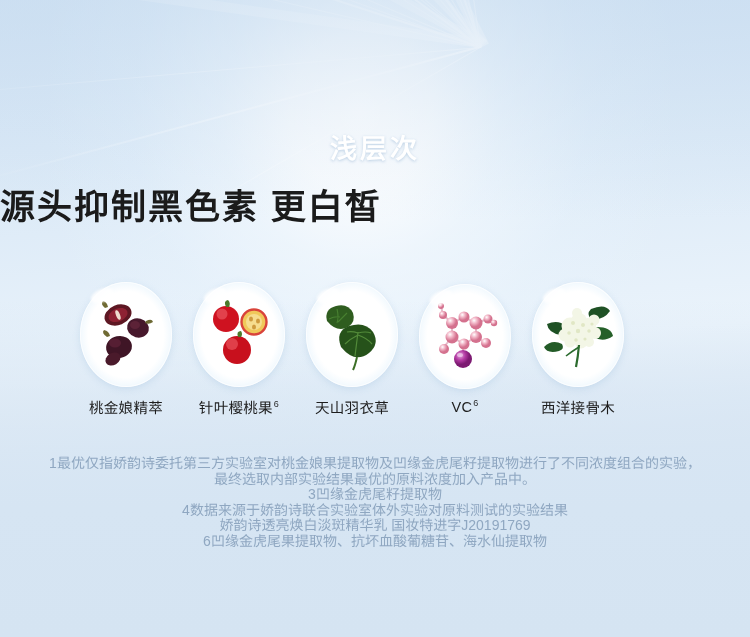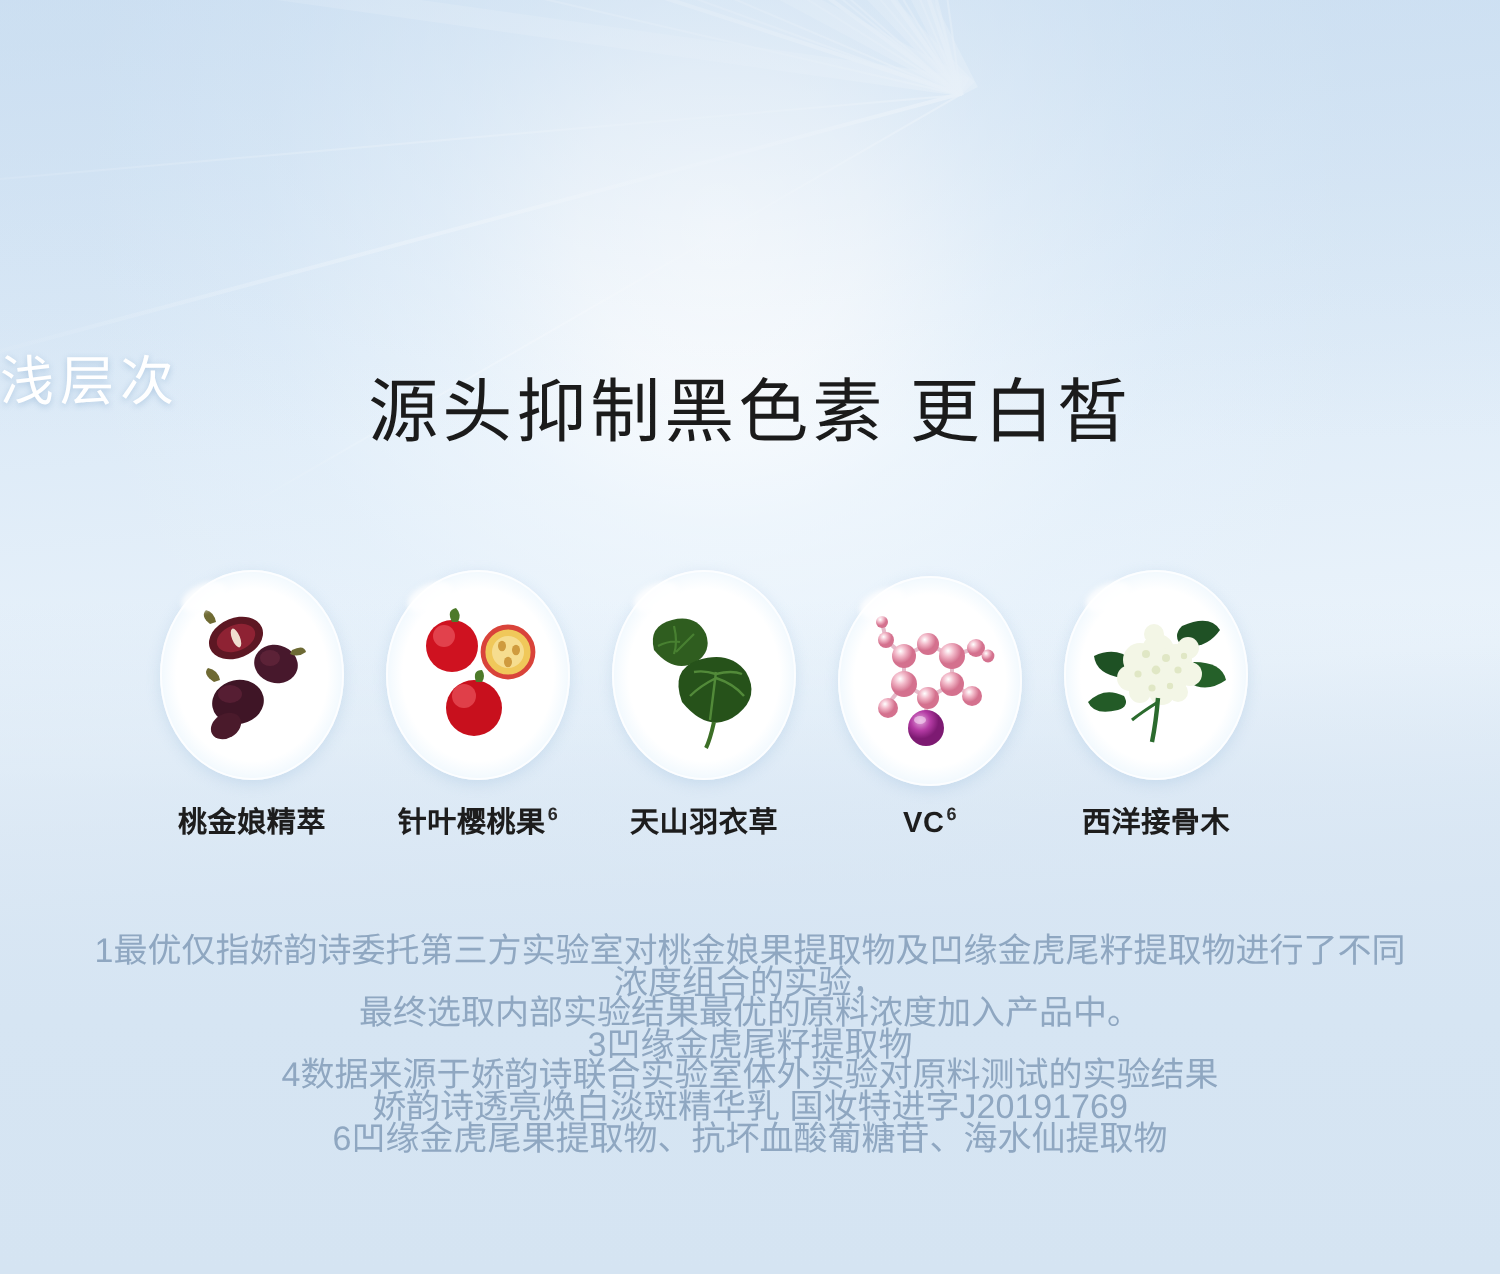--- a/index.html
+++ b/index.html
@@ -37,36 +37,35 @@
     position:absolute;left:0;right:0;top:300px;height:337px;
     background:linear-gradient(180deg,rgba(214,230,244,0) 0%,rgba(213,228,242,.55) 28%,#d6e5f3 62%,#d5e4f2 100%);
   }
   .haze{
     position:absolute;left:0;right:0;top:0;height:220px;
     background:linear-gradient(180deg,rgba(201,221,240,.55),rgba(201,221,240,0));
   }
 
   
   .kicker{
-    position:absolute;top:132px;left:0;right:0;
+    position:absolute;top:132px;left:0;right:0;text-align:center;
     font-size:27px;line-height:34px;color:#ffffff;letter-spacing:3px;
-    font-weight:400;
+    font-weight:700;
     text-shadow:0 1px 3px rgba(120,160,200,.45);
-    margin-top:42px;
   }
   .headline{
-    position:absolute;top:184px;left:0;right:0;text-align:center;
+    position:absolute;top:184px;left:0;right:0;text-align:left;
     font-size:35px;line-height:46px;color:#1b1b1b;letter-spacing:2px;
-    font-weight:400;
+    font-weight:700;
   }
 
   
   .row{
     position:absolute;top:278px;left:0;width:704px;height:142px;
-    display:flex;justify-content:center;align-items:flex-end;gap:0;font-weight:bold;
+    display:flex;justify-content:center;align-items:center;gap:0;
   }
   .cell{width:113px;display:flex;flex-direction:column;align-items:center;}
   .bubble{
     position:relative;width:92px;height:105px;border-radius:50%;
     background:
       radial-gradient(ellipse at 50% 50%, #ffffff 0%, #ffffff 58%, #f4fafe 68%, #e3f0fb 79%, #cfe4f6 88%, #dcebf8 96%, rgba(223,237,250,.35) 100%);
     box-shadow:0 0 0 1px rgba(255,255,255,.75) inset,
                0 2px 7px rgba(150,185,220,.30);
     display:flex;align-items:center;justify-content:center;
   }
@@ -78,22 +77,22 @@
   .art{position:relative;width:70px;height:78px;}
   .art svg{display:block;width:70px;height:78px;}
   .cap{
     margin-top:9px;font-size:14.5px;color:#1d1d1d;white-space:nowrap;
     letter-spacing:.3px;
   }
   .cap sup{font-size:9px;vertical-align:super;margin-left:1px;color:#2a2a2a;}
 
   
   .notes{
-    position:absolute;top:468px;left:0;right:0;text-align:center;
-    color:#8fa7c1;font-size:17px;line-height:15.6px;
+    position:absolute;top:456px;left:0;right:0;text-align:center;
+    color:#8fa7c1;font-size:14px;line-height:15.6px;
     padding:0 44px;box-sizing:border-box;
   }
   .notes p{margin:0;}
 </style>
 </head>
 <body>
 
 <div id="stage">
 
   <div class="bg-layer">

